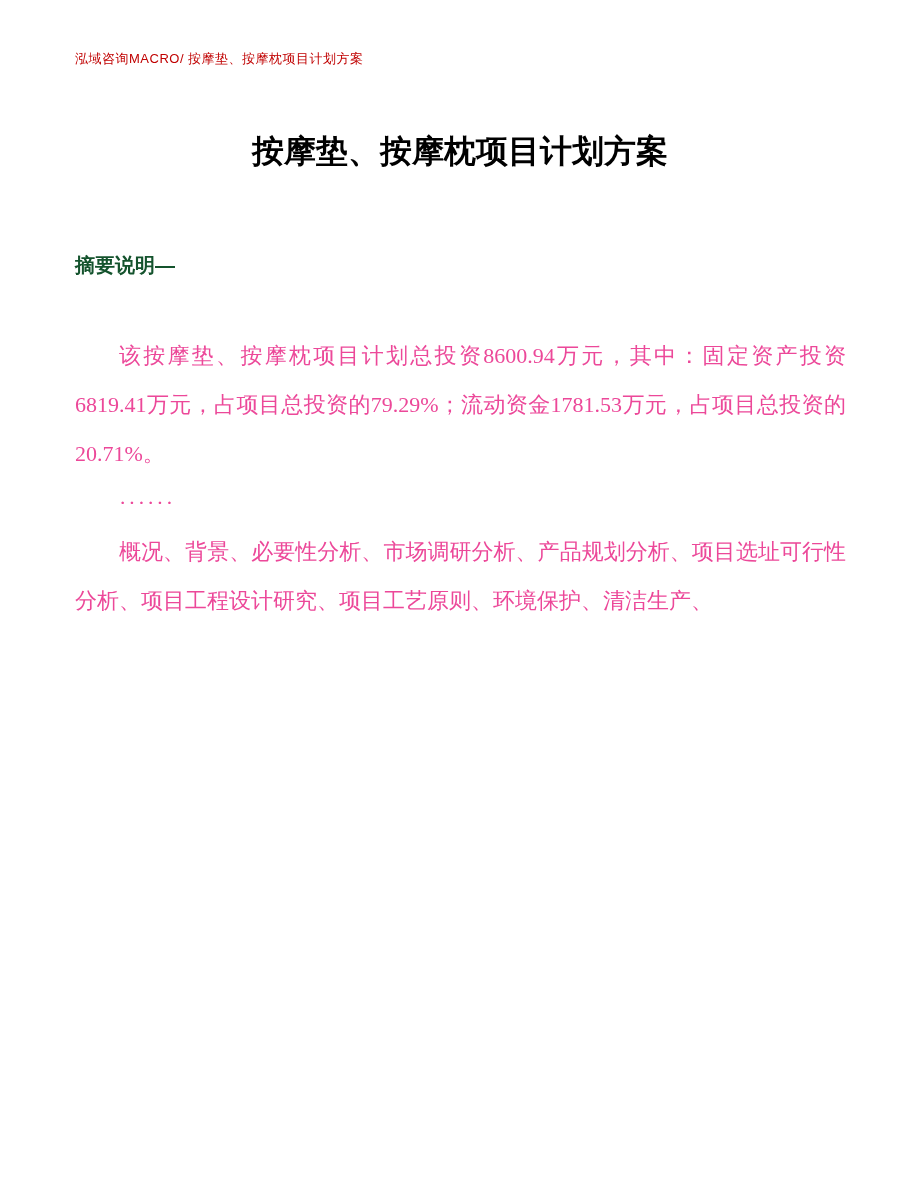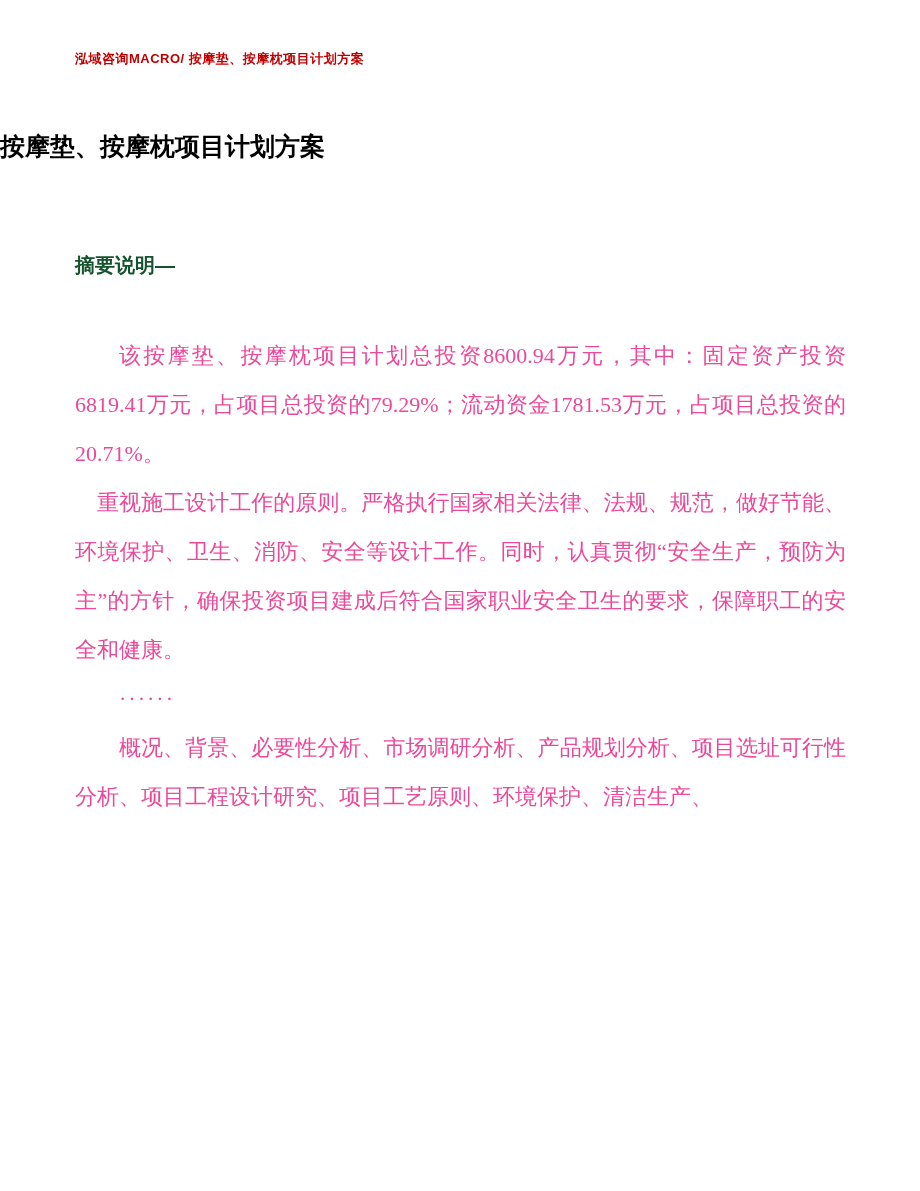--- a/index.html
+++ b/index.html
@@ -13,34 +13,34 @@
     overflow: hidden;
     font-family: "Liberation Serif", "DejaVu Serif", serif;
     color: #000000;
   }
   .doc-header {
     position: absolute;
     top: 50px;
     left: 75px;
     font-family: "Liberation Sans", "DejaVu Sans", sans-serif;
     font-size: 13px;
-    font-weight: bold;
+    font-weight: normal;
     color: #c00000;
     letter-spacing: 0.5px;
     white-space: nowrap;
   }
   .doc-title {
     position: absolute;
     top: 130px;
     left: 0;
     width: 100%;
     margin: 0;
-    text-align: left;
+    text-align: center;
     font-family: "Liberation Sans", "DejaVu Sans", sans-serif;
-    font-size: 25px;
+    font-size: 32px;
     font-weight: bold;
     color: #000000;
   }
   .section-heading {
     position: absolute;
     top: 252px;
     left: 75px;
     margin: 0;
     font-family: "Liberation Sans", "DejaVu Sans", sans-serif;
     font-size: 20px;
@@ -68,18 +68,17 @@
 <div class="page">
 
   <div class="doc-header">泓域咨询MACRO/ 按摩垫、按摩枕项目计划方案</div>
 
   <h1 class="doc-title">按摩垫、按摩枕项目计划方案</h1>
 
   <h2 class="section-heading">摘要说明—</h2>
 
   <div class="body-text">
     <p class="para indent-2">该按摩垫、按摩枕项目计划总投资8600.94万元，其中：固定资产投资6819.41万元，占项目总投资的79.29%；流动资金1781.53万元，占项目总投资的20.71%。</p>
-    <p class="para indent-1">重视施工设计工作的原则。严格执行国家相关法律、法规、规范，做好节能、环境保护、卫生、消防、安全等设计工作。同时，认真贯彻“安全生产，预防为主”的方针，确保投资项目建成后符合国家职业安全卫生的要求，保障职工的安全和健康。</p>
     <p class="para indent-2 dots">······</p>
     <p class="para indent-2">概况、背景、必要性分析、市场调研分析、产品规划分析、项目选址可行性分析、项目工程设计研究、项目工艺原则、环境保护、清洁生产、</p>
   </div>
 
 </div>
 
 </body></html>

